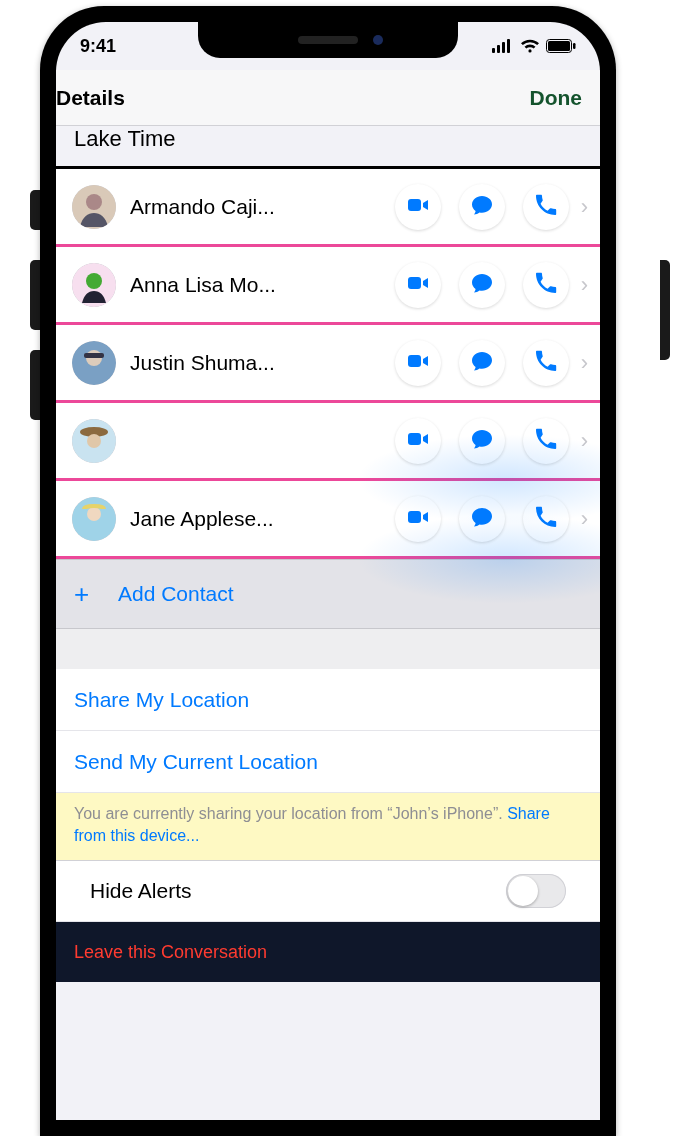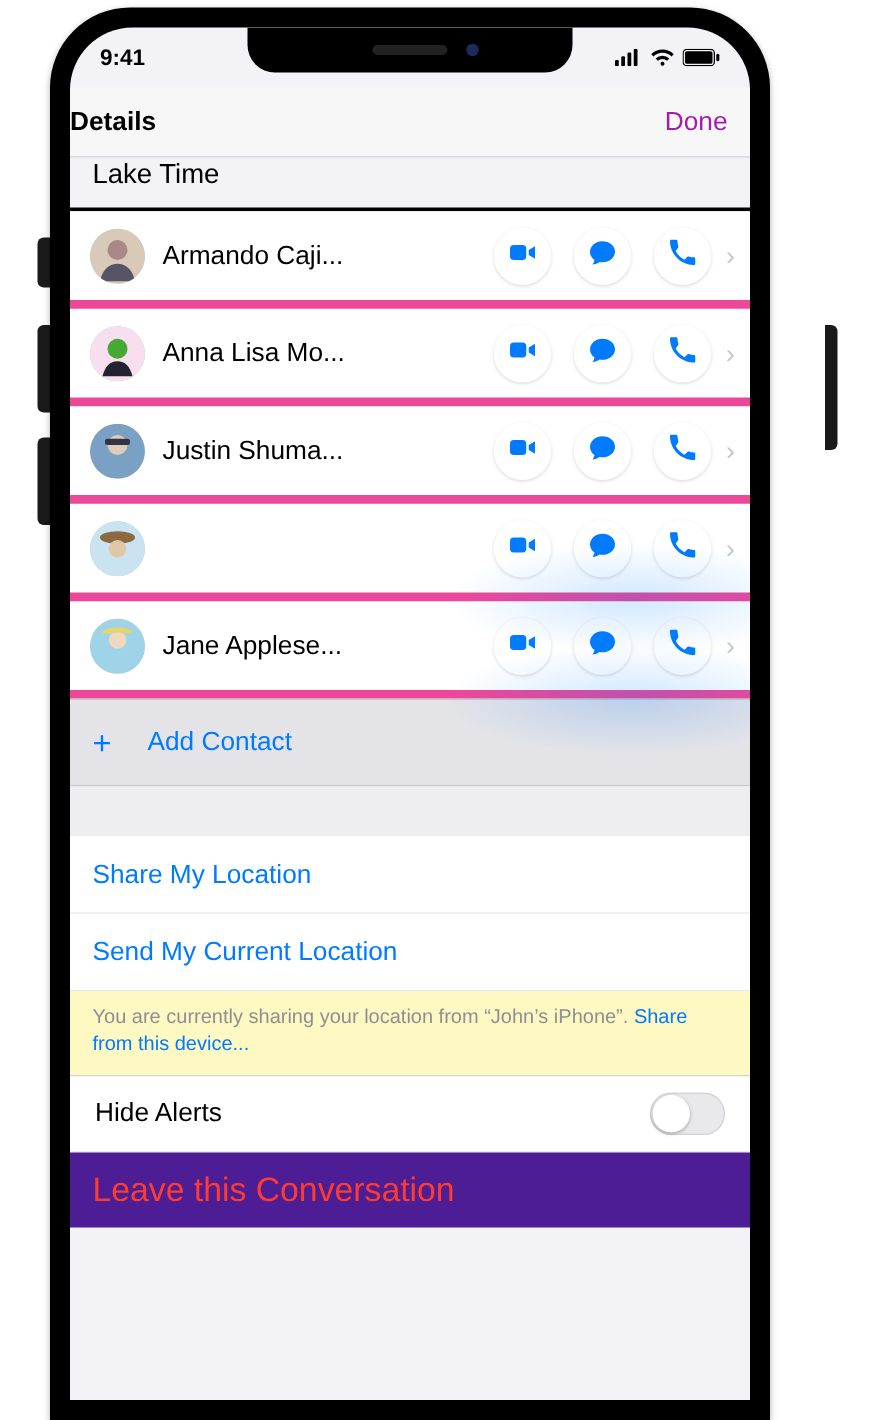--- a/index.html
+++ b/index.html
@@ -76,21 +76,21 @@
     position: relative;
     height: 56px;
     display: flex;
     align-items: center;
     border-bottom: 1px solid #d1d1d6;
     background: #f7f7f8;
   }
   .navbar-title { font-weight: 700; font-size: 21px; }
   .navbar-done {
     position: absolute; right: 18px; top: 50%; transform: translateY(-50%);
-    color: #a21caf; font-weight: 400; font-size: 21px;
+    color: #14532d; font-weight: 700; font-size: 21px;
   }
 
   .section-header {
     padding: 14px 18px 4px;
     font-size: 15px;
     color: #8e8e93;
     letter-spacing: .5px;
   }
   .group-name {
     padding: 0 18px 14px;
@@ -99,21 +99,21 @@
     background: transparent;
     border-bottom: 3px solid #000000;
   }
 
   .list { background: #fff; }
   .row {
     display: flex;
     align-items: center;
     height: 78px;
     padding: 0 12px 0 16px;
-    border-bottom: 7px solid #ec4899;
+    border-bottom: 3px solid #ec4899;
   }
   .avatar {
     width: 44px; height: 44px; border-radius: 50%;
     flex-shrink: 0; margin-right: 14px;
     background: #c7c7cc;
     display: flex; align-items: center; justify-content: center;
     overflow: hidden;
   }
   .avatar svg { width: 44px; height: 44px; }
   .name { flex-shrink: 0; font-size: 21px; color: #000; width: 190px; white-space: nowrap; overflow: hidden; }
@@ -157,44 +157,44 @@
     font-size: 16px;
     line-height: 1.35;
     color: #8e8e93;
   }
   .footnote .link { color: #007aff; }
 
   .toggle-row {
     background: #fff;
     height: 62px;
     display: flex; align-items: center; justify-content: space-between;
-    padding: 0 20px;
+    padding: 0 34px;
     font-size: 21px;
     color: #000;
     border-top: 1px solid #d1d1d6;
     border-bottom: 1px solid #e5e5ea;
   }
   .toggle {
     width: 60px; height: 34px; border-radius: 17px;
     background: #e9e9eb; position: relative;
     box-shadow: inset 0 0 0 1px #d1d1d6;
   }
   .toggle .knob {
     position: absolute; left: 2px; top: 2px;
     width: 30px; height: 30px; border-radius: 50%;
     background: #fff;
     box-shadow: 0 1px 3px rgba(0,0,0,.3);
   }
 
   .danger-row {
-    background: #4c1d95;
+    background: #0f172a;
     height: 60px;
     display: flex; align-items: center;
     padding: 0 18px;
-    font-size: 27px;
+    font-size: 18px;
     color: #ff3b30;
   }
 
   .blur-highlight {
     position: absolute;
     left: 300px; width: 300px;
     border-radius: 40px;
     background: radial-gradient(ellipse at center, rgba(0,122,255,.18), rgba(0,122,255,0) 70%);
     pointer-events: none;
     z-index: 5;

